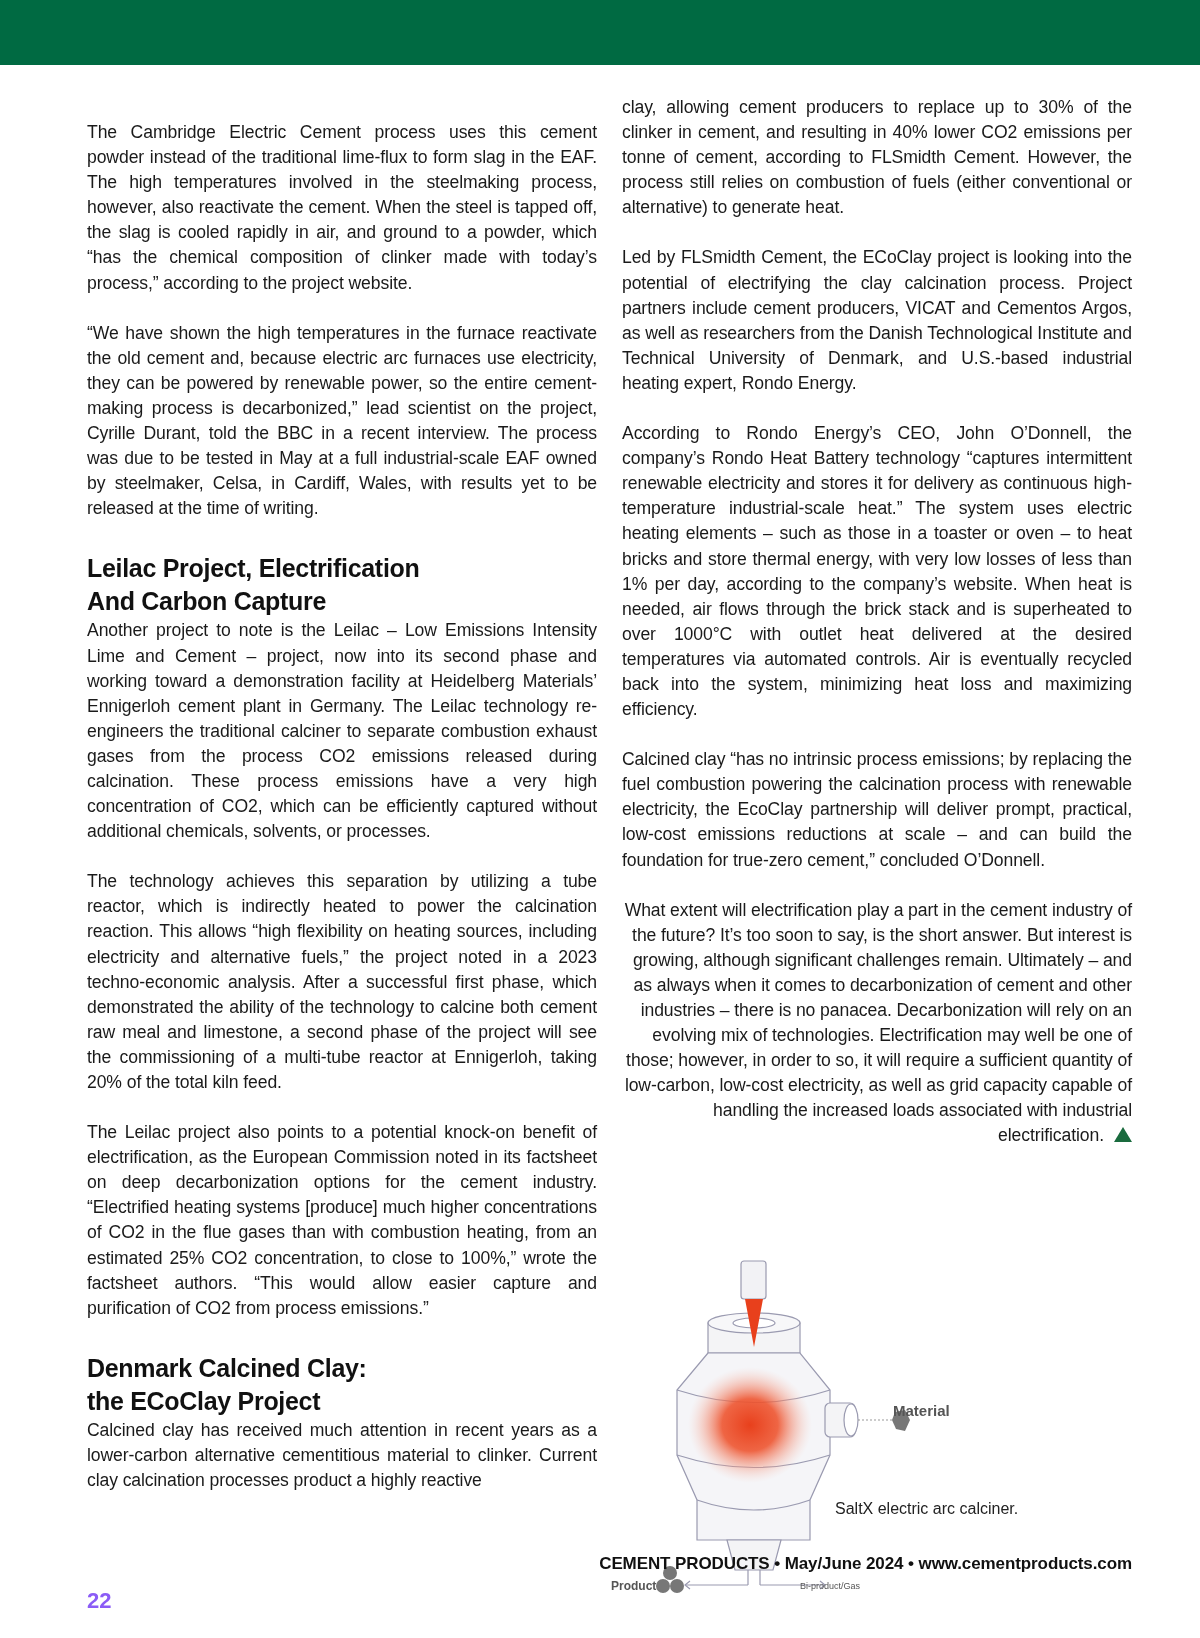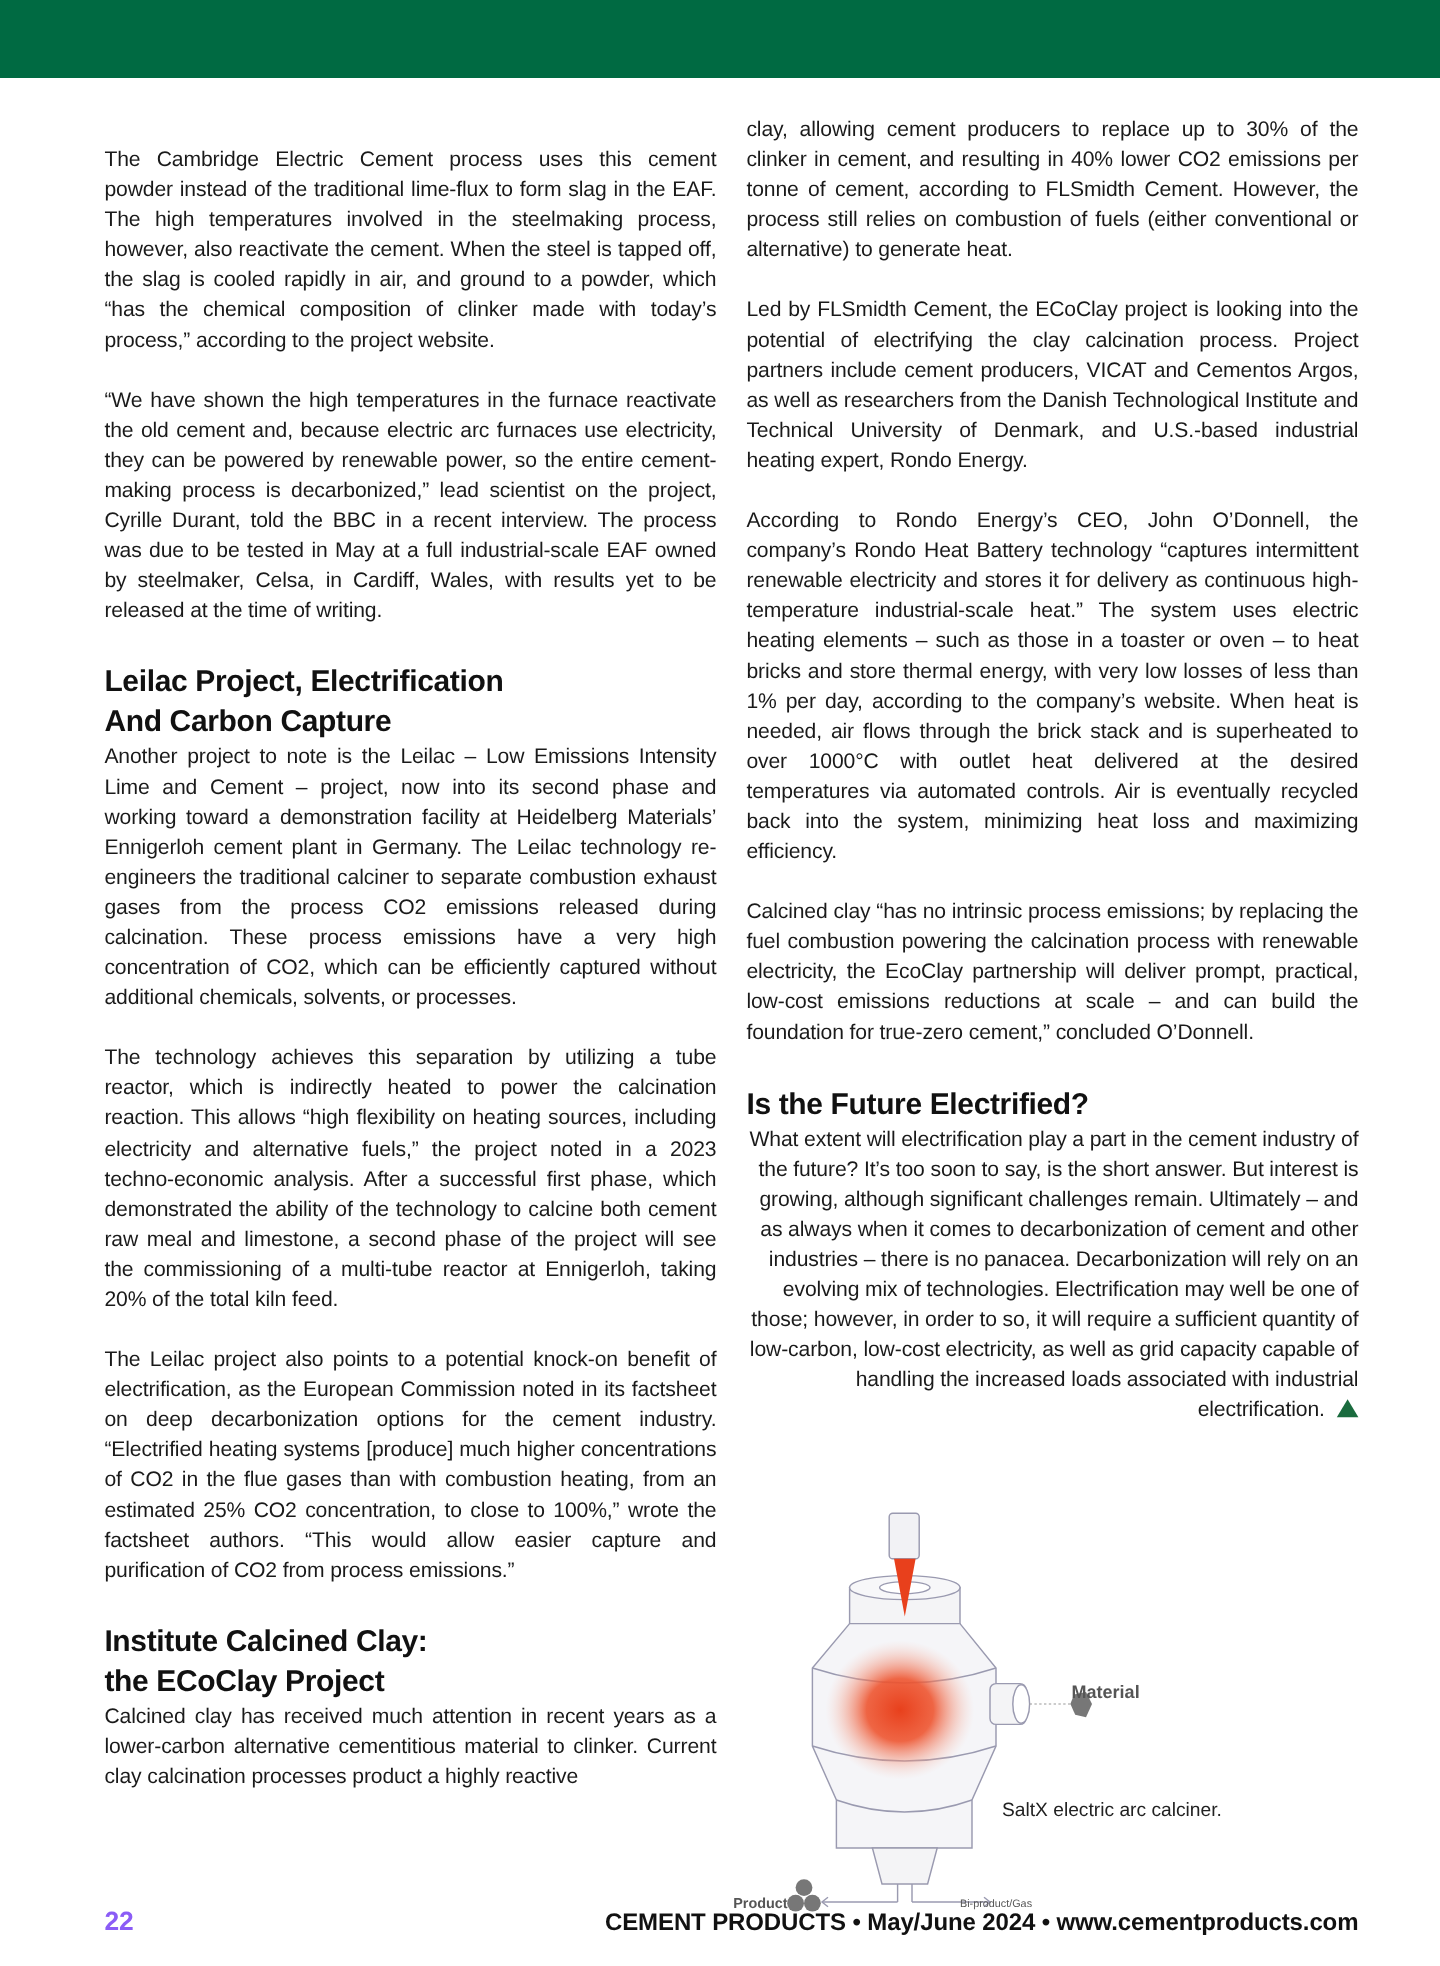--- a/index.html
+++ b/index.html
@@ -49,22 +49,22 @@
     position: absolute; left: 835px; top: 1500px;
     font-family: "Liberation Sans", sans-serif; font-size: 16px; color: #222;
   }
   .fig-label { position: absolute; font-family: "Liberation Sans", sans-serif; color: #555; font-weight: bold; }
 
   .footer-page {
     position: absolute; left: 87px; top: 1588px;
     font-family: "Liberation Sans", sans-serif; font-weight: bold; font-size: 22px; color: #8b5cf6;
   }
   .footer-pub {
-    position: absolute; right: 68px; top: 1591px;
-    font-family: "Liberation Sans", sans-serif; font-weight: bold; font-size: 20px; color: #111;
+    position: absolute; right: 68px; top: 1554px;
+    font-family: "Liberation Sans", sans-serif; font-weight: bold; font-size: 17px; color: #111;
     letter-spacing: -0.1px;
   }
 </style>
 </head>
 <body>
 
 <div class="top-band"></div>
 
 <div class="col col-left">
   <div class="gap"></div>
@@ -78,37 +78,36 @@
     <span>And Carbon Capture</span>
   </h2>
   <p class="para">Another project to note is the Leilac – Low Emissions Inten­sity Lime and Cement – project, now into its second phase and working toward a demonstration facility at Heidelberg Materials’ Ennigerloh cement plant in Germany. The Leilac technology re-engineers the traditional calciner to separate combustion exhaust gases from the process CO2 emissions released during calcination. These process emissions have a very high concentration of CO2, which can be efficiently cap­tured without additional chemicals, solvents, or processes.</p>
   <div class="gap"></div>
   <p class="para">The technology achieves this separation by utilizing a tube reactor, which is indirectly heated to power the calcination reaction. This allows “high flexibility on heating sources, including electricity and alternative fuels,” the project noted in a 2023 techno-economic analysis. After a successful first phase, which demonstrated the ability of the technology to calcine both cement raw meal and limestone, a second phase of the project will see the commissioning of a multi-tube reactor at Ennigerloh, taking 20% of the total kiln feed.</p>
   <div class="gap"></div>
   <p class="para">The Leilac project also points to a potential knock-on ben­efit of electrification, as the European Commission noted in its factsheet on deep decarbonization options for the cement industry. “Electrified heating systems [produce] much higher concentrations of CO2 in the flue gases than with combustion heating, from an estimated 25% CO2 con­centration, to close to 100%,” wrote the factsheet authors. “This would allow easier capture and purification of CO2 from process emissions.”</p>
   <div class="gap"></div>
 
   <h2 class="heading">
-    <span>Institute Calcined Clay:</span><br>
+    <span>Denmark Calcined Clay:</span><br>
     <span>the ECoClay Project</span>
   </h2>
   <p class="para">Calcined clay has received much attention in recent years as a lower-carbon alternative cementitious material to clinker. Current clay calcination processes product a highly reactive</p>
 </div>
 
 <div class="col col-right">
   <p class="para">clay, allowing cement producers to replace up to 30% of the clinker in cement, and resulting in 40% lower CO2 emissions per tonne of cement, according to FLSmidth Cement. How­ever, the process still relies on combustion of fuels (either conventional or alternative) to generate heat.</p>
   <div class="gap"></div>
   <p class="para">Led by FLSmidth Cement, the ECoClay project is looking into the potential of electrifying the clay calcination process. Proj­ect partners include cement producers, VICAT and Cementos Argos, as well as researchers from the Danish Technologi­cal Institute and Technical University of Denmark, and U.S.-based industrial heating expert, Rondo Energy.</p>
   <div class="gap"></div>
   <p class="para">According to Rondo Energy’s CEO, John O’Donnell, the company’s Rondo Heat Battery technology “captures inter­mittent renewable electricity and stores it for delivery as continuous high-temperature industrial-scale heat.” The system uses electric heating elements – such as those in a toaster or oven – to heat bricks and store thermal ener­gy, with very low losses of less than 1% per day, according to the company’s website. When heat is needed, air flows through the brick stack and is superheated to over 1000°C with outlet heat delivered at the desired temperatures via automated controls. Air is eventually recycled back into the system, minimizing heat loss and maximizing efficiency.</p>
   <div class="gap"></div>
   <p class="para">Calcined clay “has no intrinsic process emissions; by replac­ing the fuel combustion powering the calcination process with renewable electricity, the EcoClay partnership will deliver prompt, practical, low-cost emissions reductions at scale – and can build the foundation for true-zero cement,” concluded O’Donnell.</p>
   <div class="gap"></div>
 
-  <h2 class="heading">Is the Future Electrified?</h2>
   <p class="para" style="text-align:right;">
     <span>What extent will electrification play a part in the cement industry of the future? It’s too soon to say, is the short answer. But interest is growing, although significant chal­lenges remain. Ultimately – and as always when it comes to decarbonization of cement and other industries – there is no panacea. Decarbonization will rely on an evolving mix of technologies. Electrification may well be one of those; however, in order to so, it will require a sufficient quantity of low-carbon, low-cost electricity, as well as grid capacity capable of handling the increased loads associated with industrial electrification.</span><span class="end-mark"></span>
   </p>
 </div>
 
 <div class="figure">
   <svg width="540" height="320" viewBox="0 0 540 320">
     <defs>
       <radialGradient id="heat" cx="50%" cy="50%" r="50%">
         <stop offset="0%" stop-color="#e8401c" stop-opacity="1"></stop>

